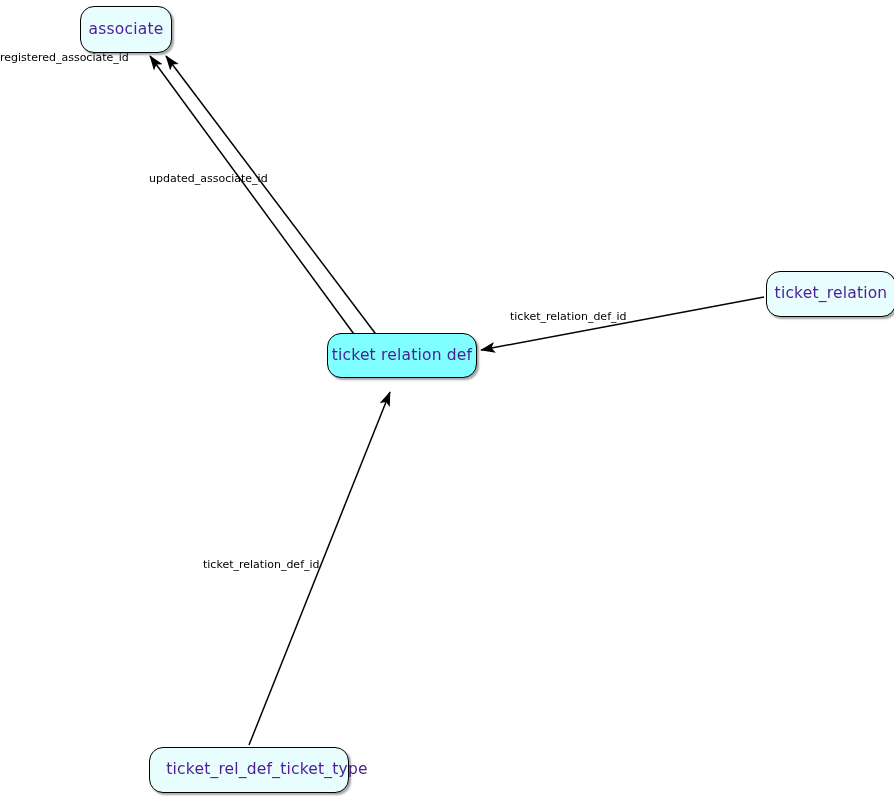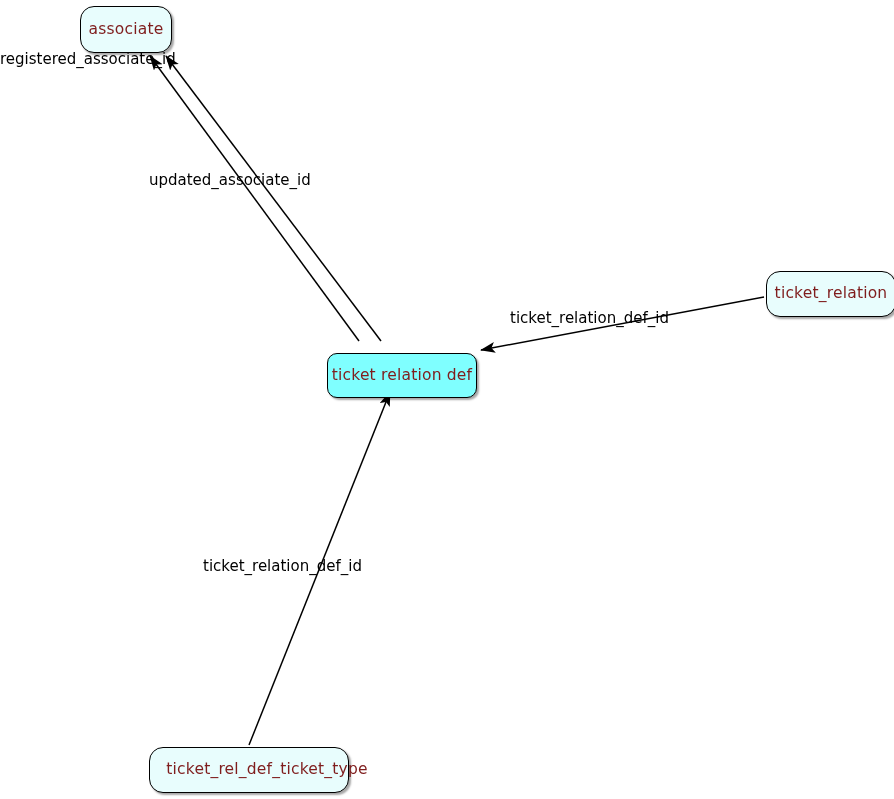--- a/index.html
+++ b/index.html
@@ -33,29 +33,29 @@
     border: 1.4px solid #000000;
     border-radius: 14px;
     display: flex;
     align-items: center;
     justify-content: center;
     box-shadow: 2px 2px 2px rgba(0,0,0,0.35);
     z-index: 5;
   }
   .node-label {
     font-size: 15.5px;
-    color: #7f1d1d;
+    color: #4c1d95;
     letter-spacing: 0.2px;
     white-space: nowrap;
     line-height: 1;
     text-align: right;
   }
   .edge-label {
     position: absolute;
-    font-size: 15px;
+    font-size: 11px;
     color: #000000;
     white-space: nowrap;
     z-index: 6;
     line-height: 1;
   }
 </style>
 </head>
 <body>
 
 <div id="canvas">
@@ -71,21 +71,21 @@
         <line x1="381" y1="341" x2="166" y2="56" stroke="#000000" stroke-width="1.5" marker-end="url(#arrowhead)"></line>
         <line x1="764" y1="297" x2="481" y2="350" stroke="#000000" stroke-width="1.5" marker-end="url(#arrowhead)"></line>
         <line x1="249" y1="745" x2="390" y2="392" stroke="#000000" stroke-width="1.5" marker-end="url(#arrowhead)"></line>
       </g>
   </svg>
 
   <div id="nodes-layer">
       <div class="node" style="left: 80px; top: 6px; width: 92px; height: 47px; background: rgb(232, 253, 253);">
         <span class="node-label">associate</span>
       </div>
-      <div class="node" style="left: 327px; top: 353px; width: 150px; height: 45px; background: rgb(127, 255, 255); border-radius: 10px;">
+      <div class="node" style="left: 327px; top: 333px; width: 150px; height: 45px; background: rgb(127, 255, 255);">
         <span class="node-label">ticket  relation  def</span>
       </div>
       <div class="node" style="left: 766px; top: 271px; width: 130px; height: 46px; background: rgb(232, 253, 253);">
         <span class="node-label">ticket_relation</span>
       </div>
       <div class="node" style="left: 149px; top: 747px; width: 200px; height: 46px; background: rgb(232, 253, 253); padding-left: 36px;">
         <span class="node-label">ticket_rel_def_ticket_type</span>
       </div>
     </div>
   <div id="edge-labels-layer">

